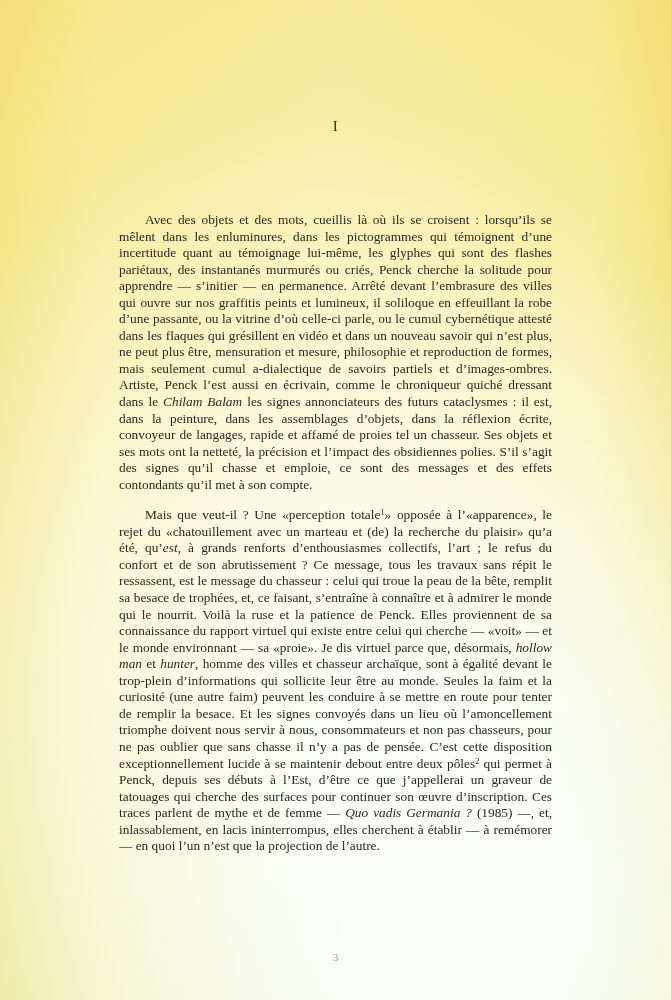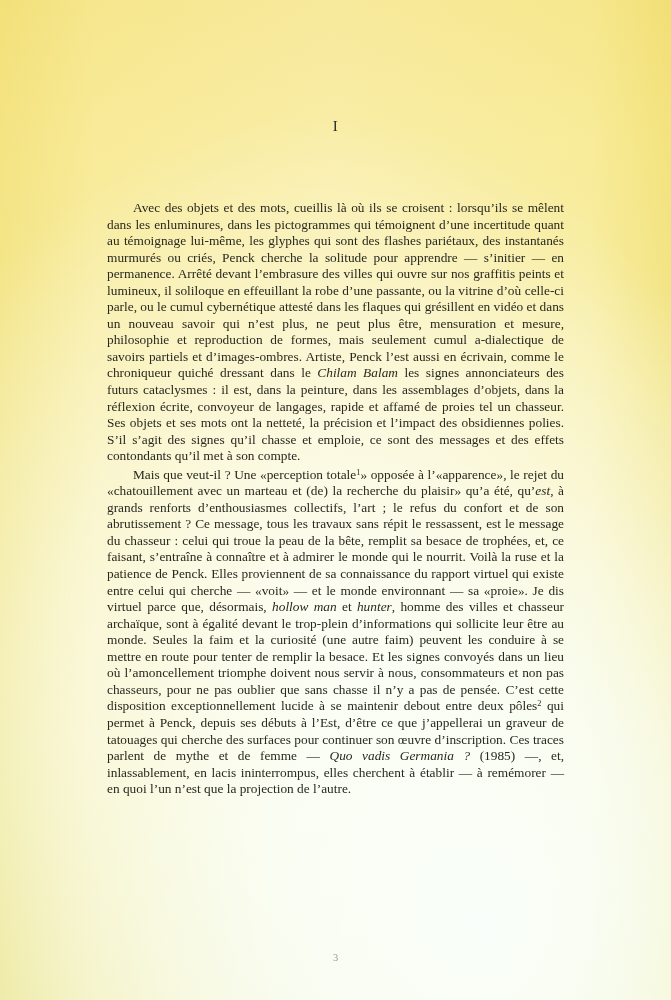--- a/index.html
+++ b/index.html
@@ -52,21 +52,21 @@
     color: #28281f;
     font-size: 13.35px;
     line-height: 16.55px;
     text-align: justify;
     text-justify: inter-word;
     -webkit-hyphens: none;
     hyphens: none;
   }
 
   #textblock p {
-    margin: 2px;
+    margin: 14px;
     text-indent: 26px;
   }
 
   
   #textblock, .section-number, .folio {
     text-rendering: optimizeLegibility;
     -webkit-font-smoothing: antialiased;
   }
 
   .it { font-style: italic; }

